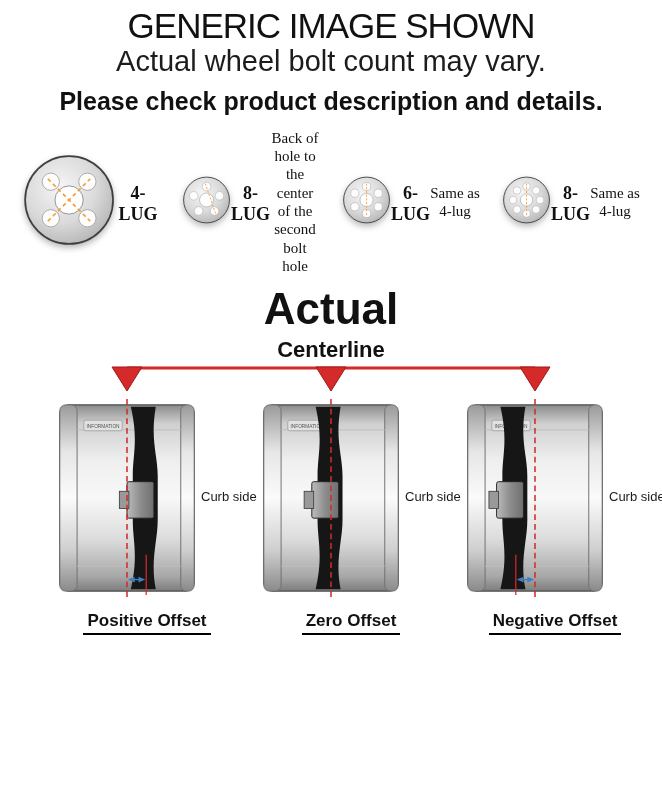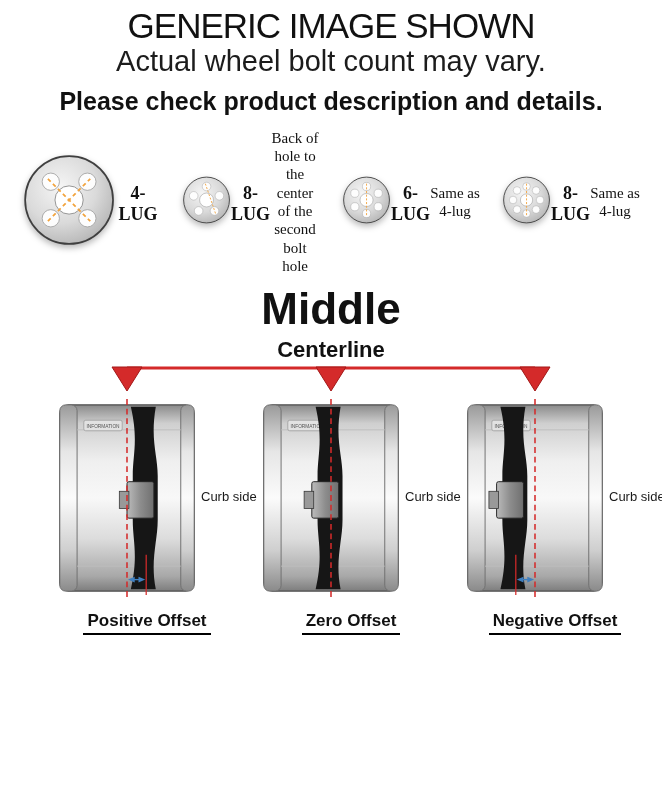--- a/index.html
+++ b/index.html
@@ -154,21 +154,21 @@
         <g>
           <line x1="60" y1="20" x2="60" y2="100" stroke="#f2a33c" stroke-width="2.2" stroke-dasharray="5 4"></line>
         </g>
       </svg>
       <div class="lug-label">8-LUG</div>
       <div class="lug-desc">Same as 4-lug</div>
     </div>
 
   </div>
 
-  <div class="offset-title">Middle</div>
+  <div class="offset-title">Actual</div>
   <div class="centerline-label">Centerline</div>
 
   <svg class="marker-svg" width="662" height="30" viewBox="0 0 662 30">
     <line x1="127" y1="5" x2="535" y2="5" stroke="#d42a2a" stroke-width="3"></line>
     <polygon points="112,4 142,4 127,28" fill="#d42a2a" stroke="#a31818" stroke-width="1"></polygon>
     <polygon points="316,4 346,4 331,28" fill="#d42a2a" stroke="#a31818" stroke-width="1"></polygon>
     <polygon points="520,4 550,4 535,28" fill="#d42a2a" stroke="#a31818" stroke-width="1"></polygon>
   </svg>
 
   <div class="offset-row">

